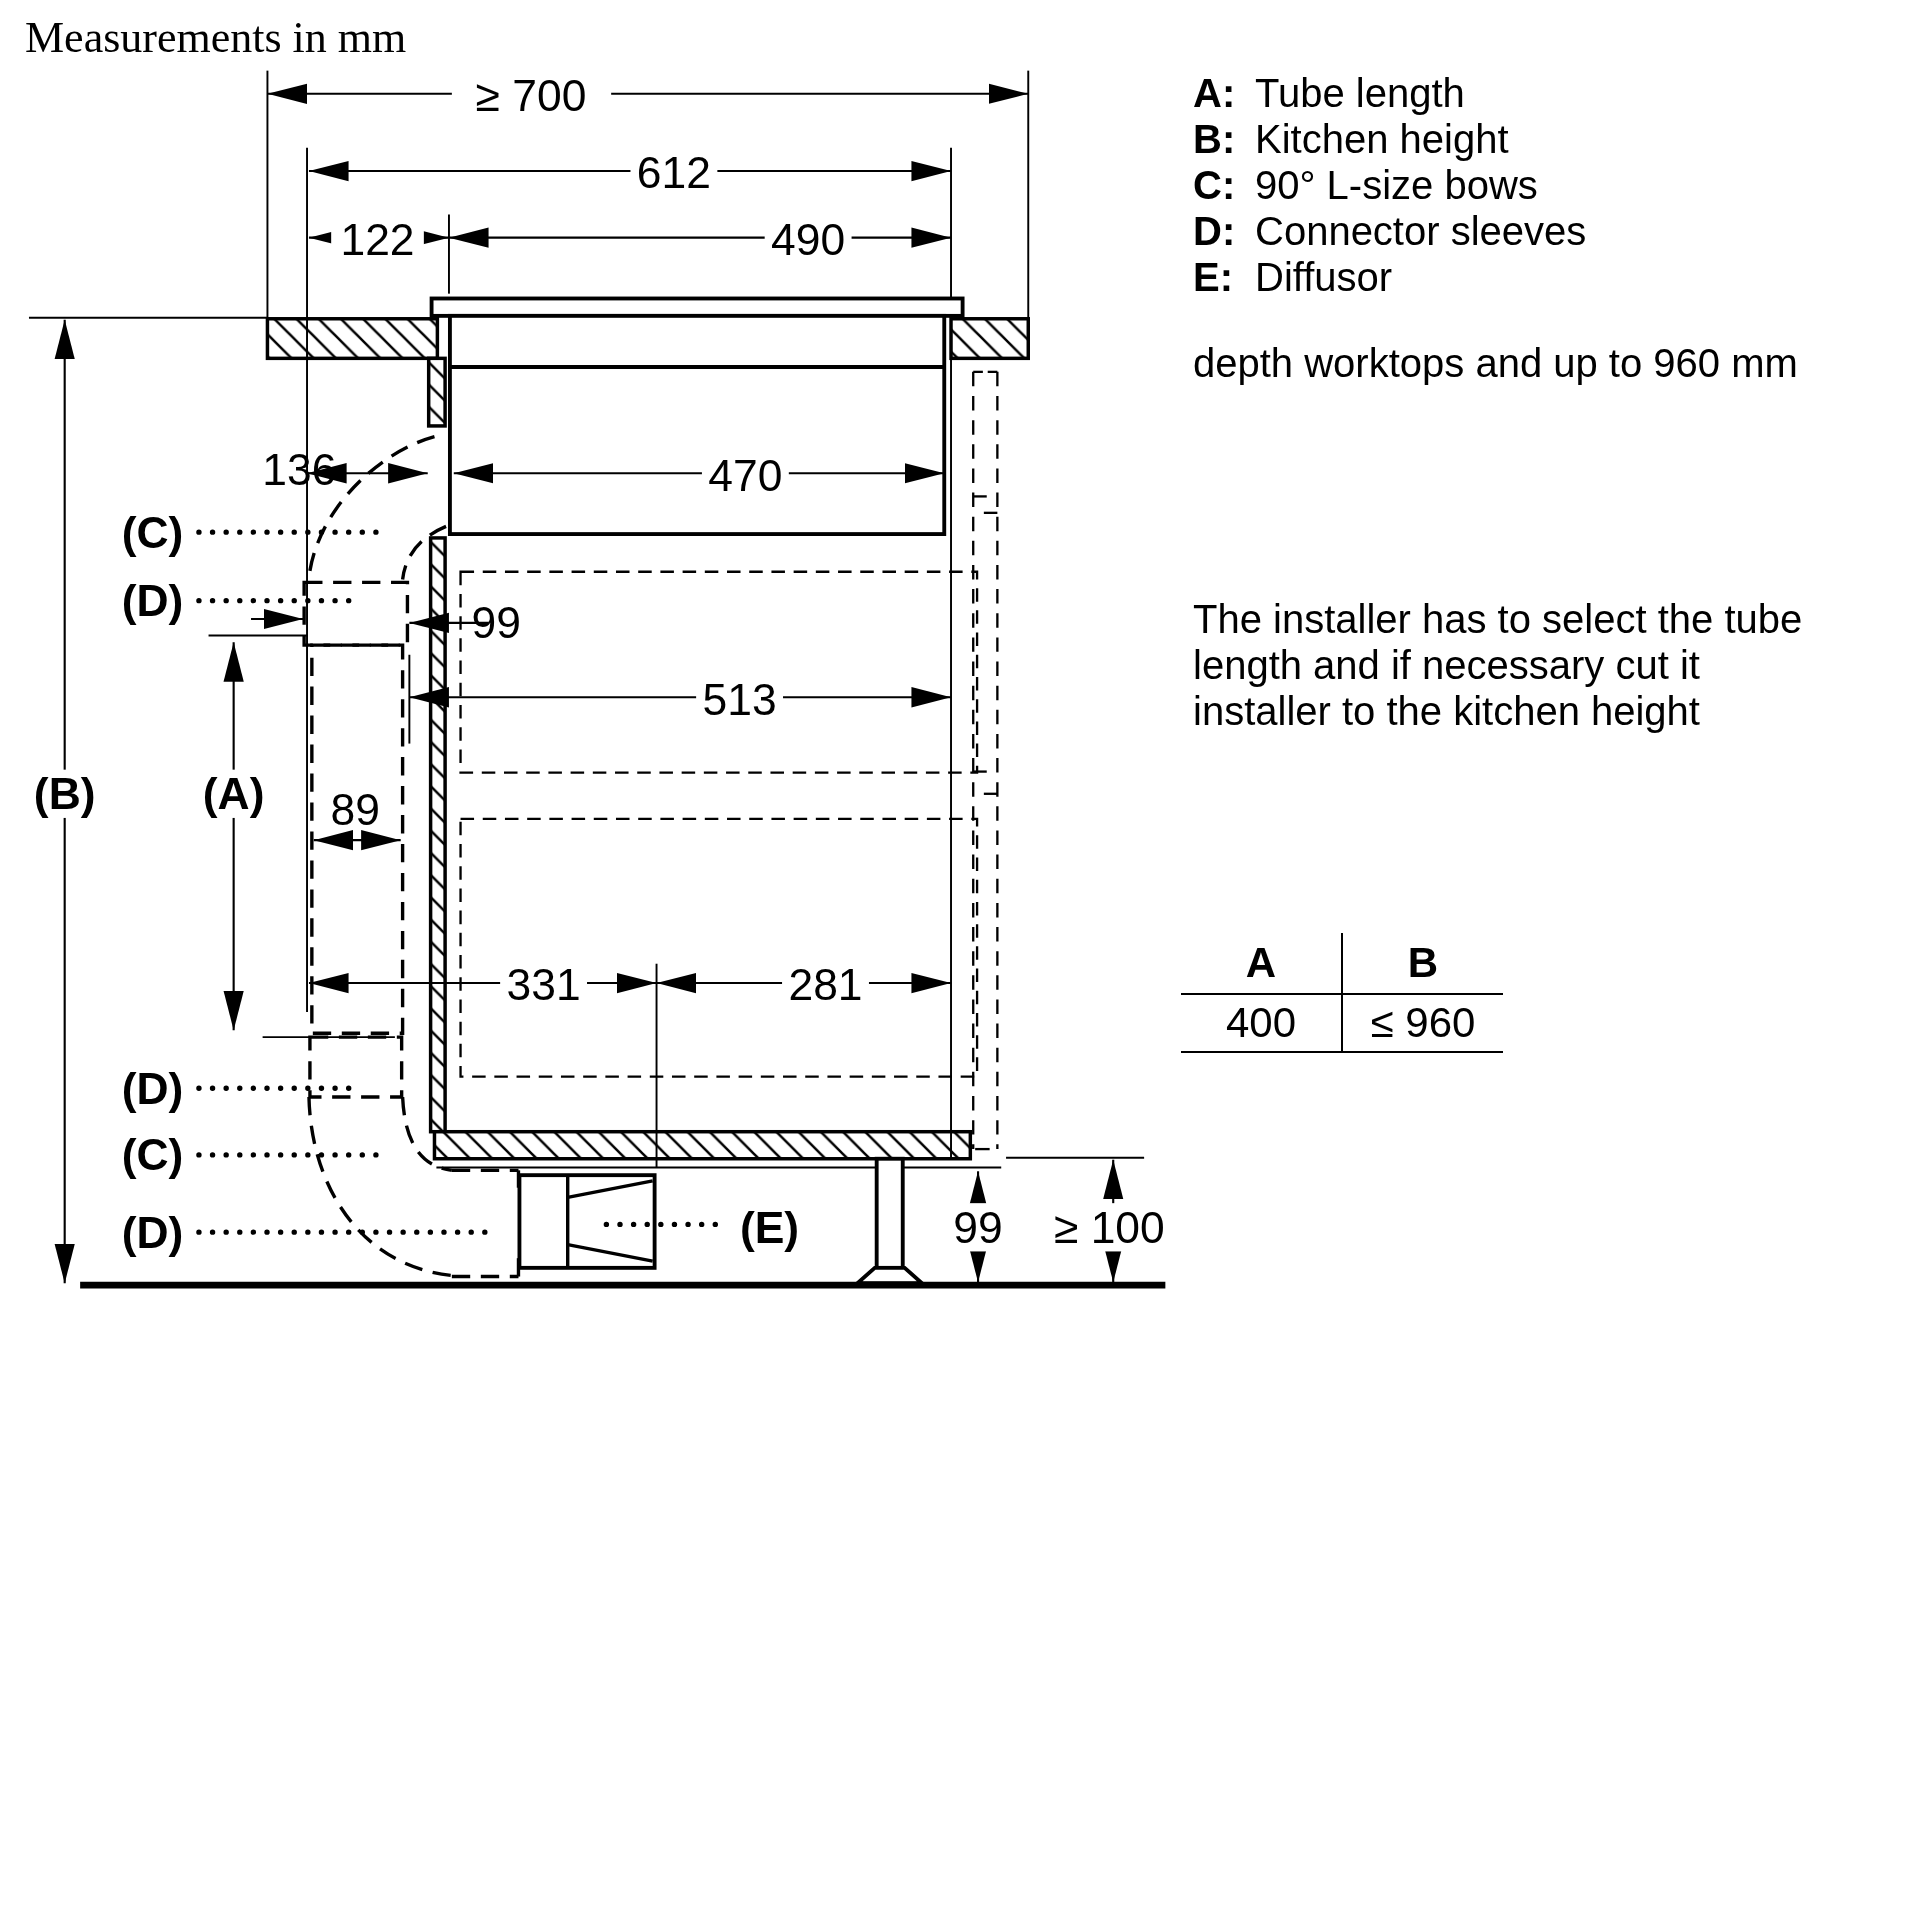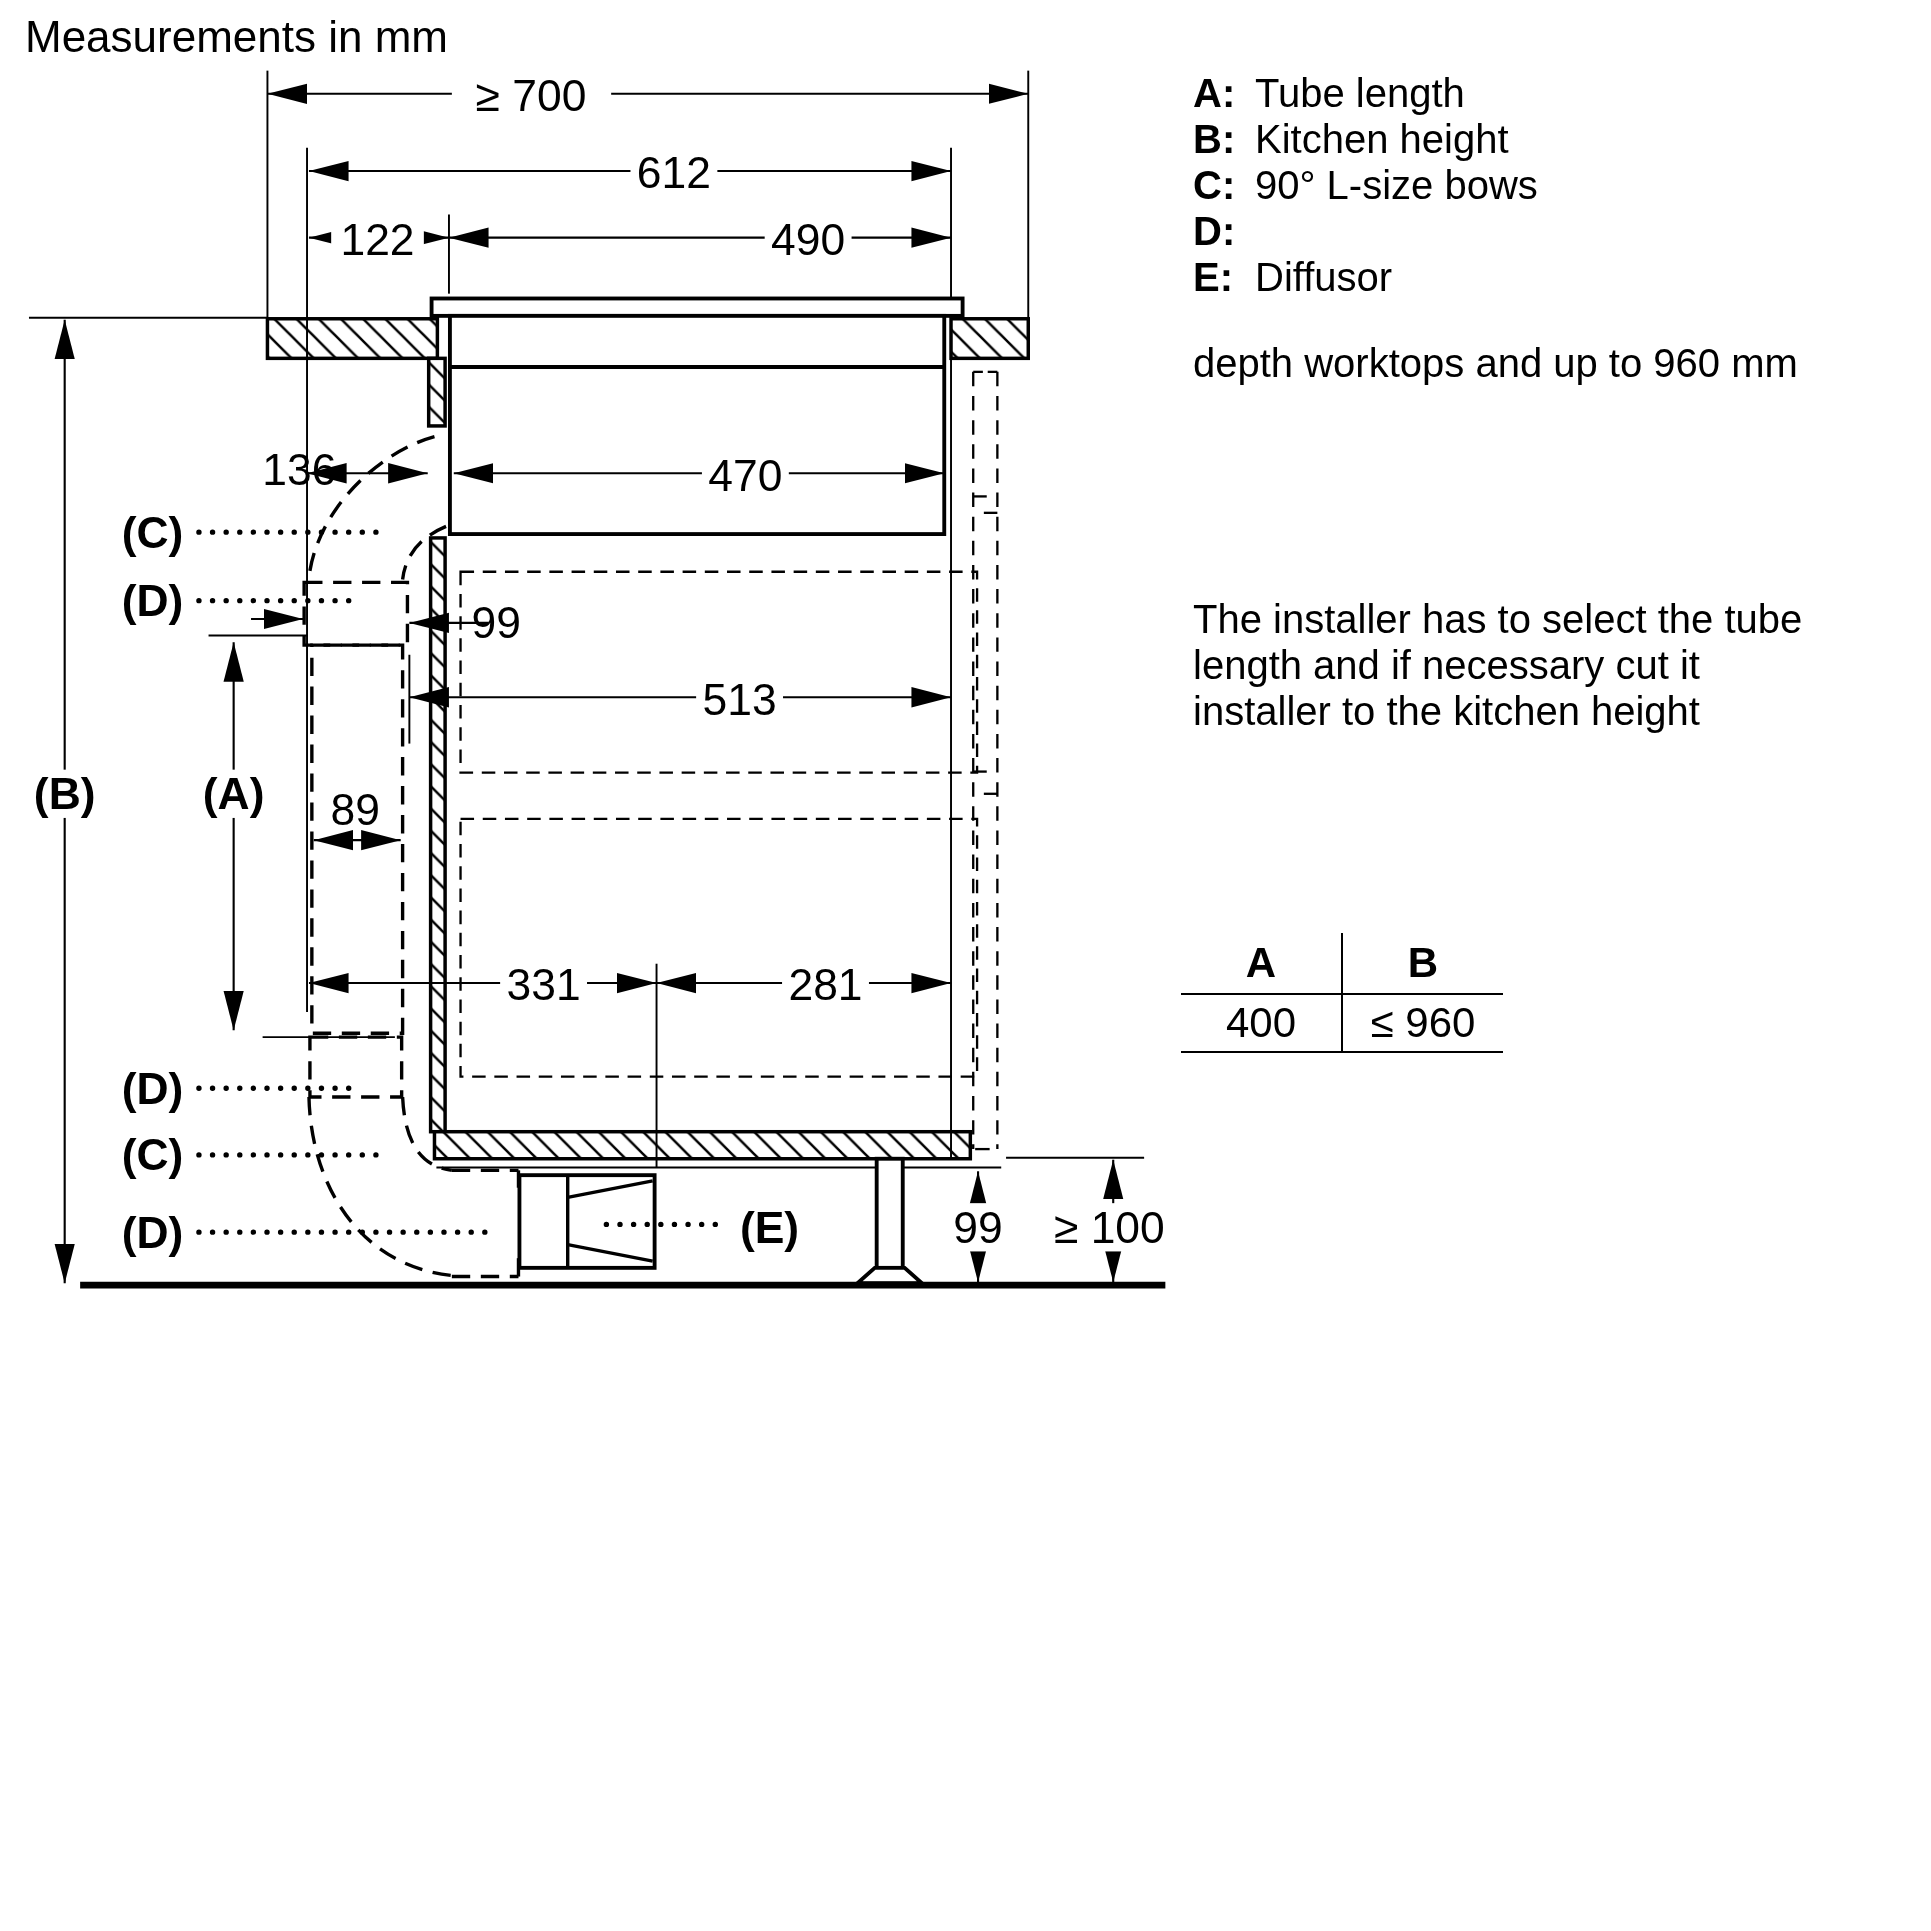--- a/index.html
+++ b/index.html
@@ -1,19 +1,19 @@
 <!DOCTYPE html>
 <html><head>
 <meta charset="utf-8">
 <style>
   html,body{margin:0;padding:0;background:#fff;}
   body{width:1931px;height:1931px;position:relative;overflow:hidden;
        font-family:"Liberation Sans", sans-serif;color:#000;}
   .abs{position:absolute;}
-  #title{left:25px;top:11.6px;font-size:44px;letter-spacing:0px;}
+  #title{left:25px;top:11.6px;font-size:44px;letter-spacing:0px;font-family:Liberation Serif, serif;}
   #diagram-svg{left:0;top:0;}
   
   #legend{left:1193px;top:70px;font-size:40px;line-height:46px;}
   .legend-row{display:flex;}
   .legend-key{font-weight:bold;width:62px;flex:0 0 62px;}
   .note{left:1193px;font-size:40px;line-height:46px;}
   #note-ducting{top:340px;}
   #note-installer{top:596px;}
   
   #ab-table{left:1181px;top:933px;width:322px;border-collapse:collapse;
@@ -214,20 +214,21 @@
   <div class="legend-row">
     <span class="legend-key">B:</span>
     <span>Kitchen height</span>
   </div>
   <div class="legend-row">
     <span class="legend-key">C:</span>
     <span>90° L-size bows</span>
   </div>
   <div class="legend-row">
     <span class="legend-key">D:</span>
+    <span>Connector sleeves</span>
   </div>
   <div class="legend-row">
     <span class="legend-key">E:</span>
     <span>Diffusor</span>
   </div>
 </div>
 
 <div id="note-ducting" class="abs note">
   <div>depth worktops and up to 960 mm</div>
 </div>

